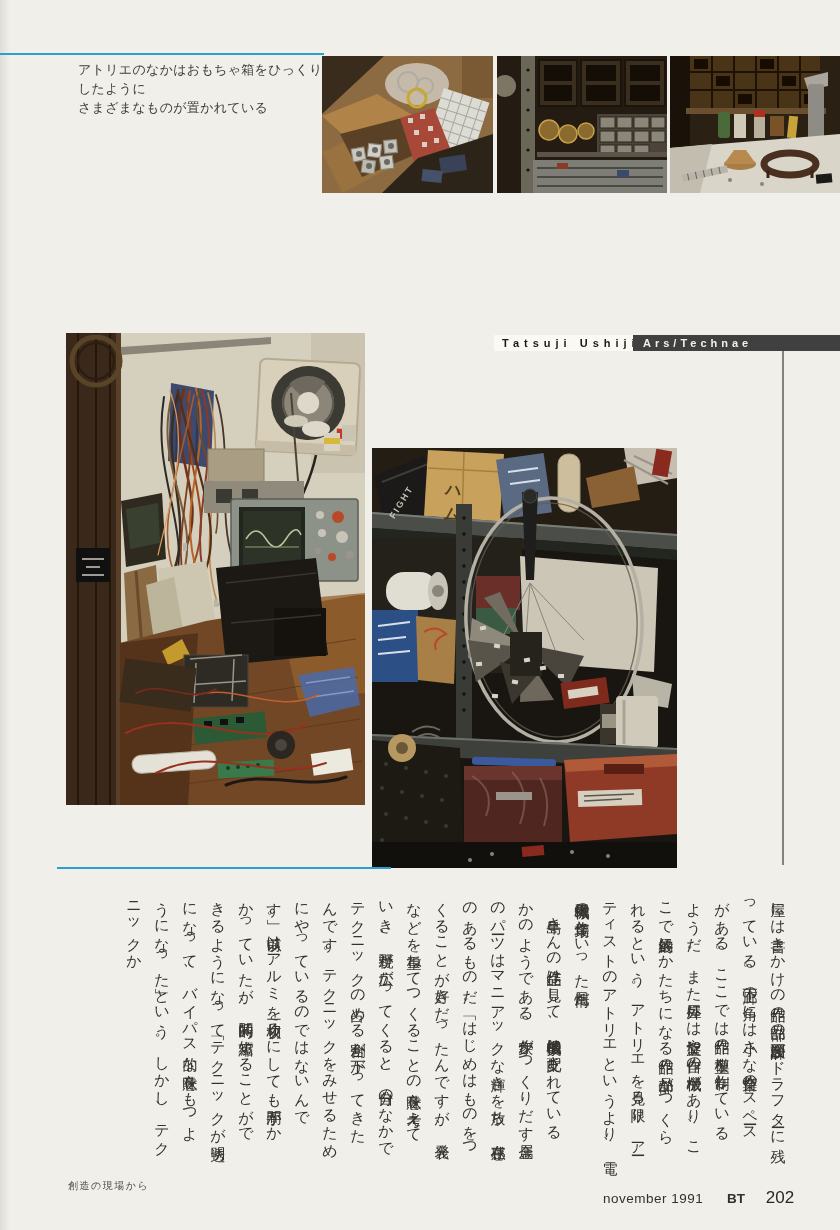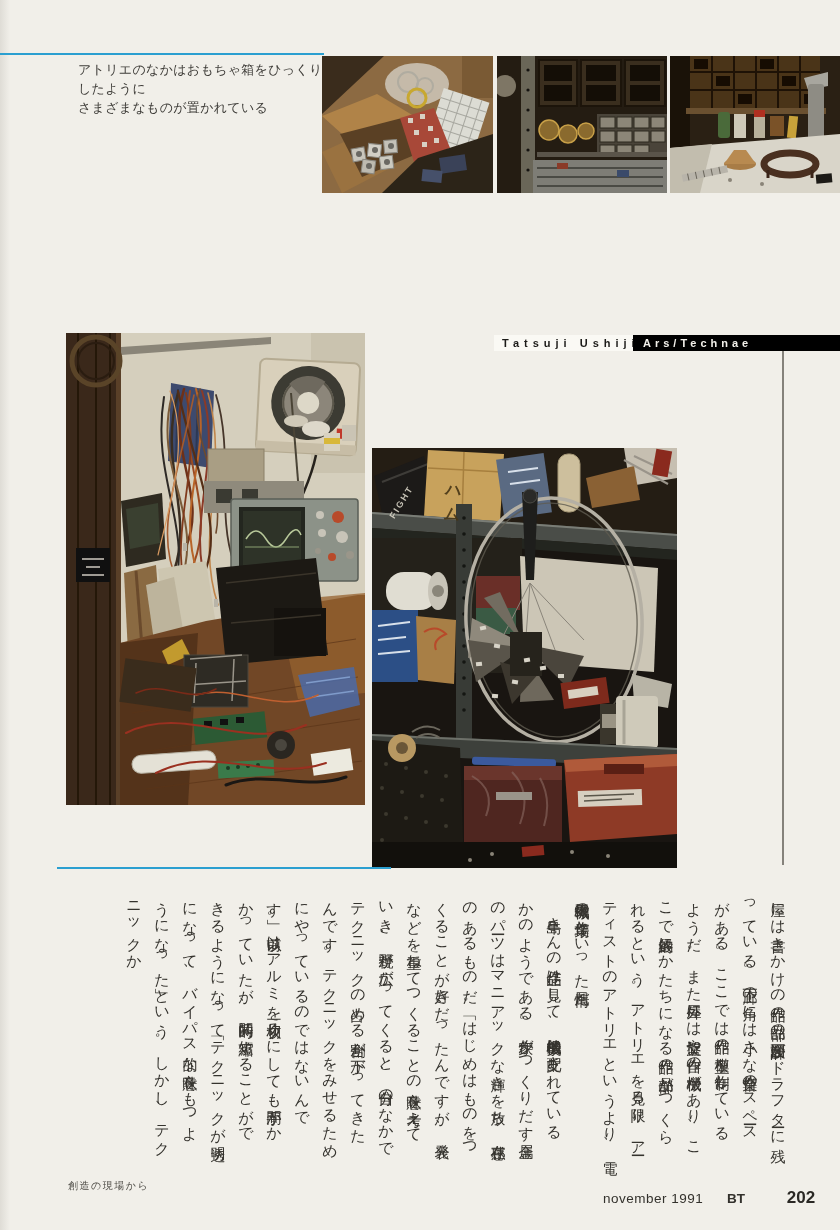--- a/index.html
+++ b/index.html
@@ -25,41 +25,41 @@
   .photo{position:absolute;display:block;}
   .photo svg{display:block;}
   .byline-name{
     position:absolute;left:494px;top:335px;height:16px;line-height:16px;
     background:#faf9f4;padding:0 10px 0 8px;
     font-family:"Liberation Sans",sans-serif;font-weight:bold;font-size:11px;
     letter-spacing:5px;color:#1c1b18;white-space:nowrap;
   }
   .series-bar{
     position:absolute;left:633px;top:335px;width:207px;height:16px;line-height:16px;
-    background:#000000;color:#f2f0ea;padding-left:10px;box-sizing:border-box;
+    background:#404040;color:#f2f0ea;padding-left:10px;box-sizing:border-box;
     font-family:"Liberation Sans",sans-serif;font-weight:bold;font-size:11px;
     letter-spacing:4px;white-space:nowrap;
   }
   .vrule{position:absolute;left:782px;top:351px;width:2px;height:514px;background:#85827b;}
   .article{
     position:absolute;top:892px;right:48px;width:740px;height:258px;
     writing-mode:vertical-rl;text-orientation:upright;
     font-size:15px;line-height:28px;letter-spacing:.2px;color:#35332e;
   }
   .article p{margin:0;padding:0;}
   .footer-left{
     position:absolute;left:68px;top:1179px;font-size:10px;color:#4c4a44;letter-spacing:1.5px;
   }
   .footer-right{
     position:absolute;left:603px;top:1188px;width:200px;
     font-family:"Liberation Sans",sans-serif;font-size:13.5px;color:#33312c;white-space:nowrap;
   }
   .footer-right .issue{letter-spacing:.5px;}
   .footer-right .brand{font-weight:bold;margin-left:20px;}
-  .footer-right .pagenum{font-size:17px;margin-left:38px;color:#2a2824;font-weight:bold;}
+  .footer-right .pagenum{font-size:17px;margin-left:17px;color:#2a2824;}
   .photo-label-ham{
     position:absolute;left:442px;top:476px;writing-mode:vertical-rl;text-orientation:upright;
     font-size:16px;font-weight:bold;color:#463516;transform:rotate(4deg);opacity:.9;
     letter-spacing:2px;
   }
   .photo-label-fight{
     position:absolute;left:383px;top:497px;font-size:9px;font-weight:bold;color:#d8d4c6;
     transform:rotate(-58deg);letter-spacing:2px;opacity:.9;
     font-family:"Liberation Sans",sans-serif;
   }

